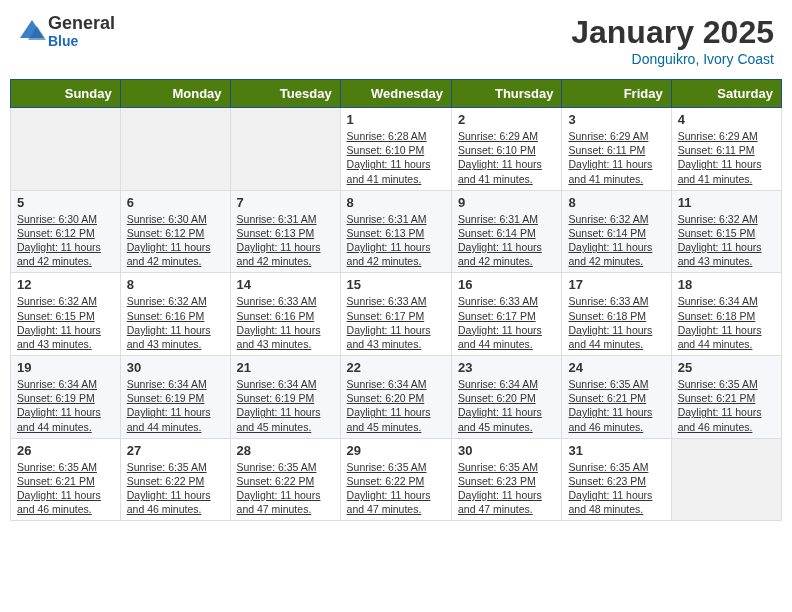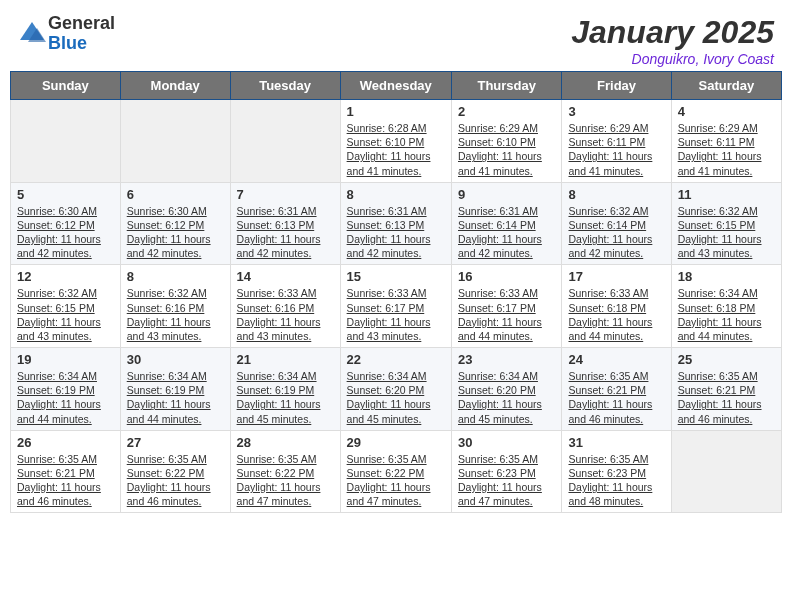--- a/index.html
+++ b/index.html
@@ -7,68 +7,68 @@
       font-family: Arial, sans-serif;
       background: #fff;
       width: 792px;
       min-height: 612px;
       padding: 10px;
     }
     .header {
       display: flex;
       justify-content: space-between;
       align-items: flex-start;
+      margin-bottom: 8px;
       padding: 4px 8px;
     }
     .logo {
       display: flex;
       align-items: center;
     }
     .logo-text {
       display: flex;
       flex-direction: column;
       line-height: 1.1;
     }
     .logo-general {
       font-size: 18px;
       font-weight: bold;
       color: #333;
     }
     .logo-blue {
-      font-size: 18px;
+      font-size: 14px;
       font-weight: bold;
       color: #1a6bbd;
     }
     .logo-icon {
       width: 28px;
       height: 28px;
       margin-right: 2px;
     }
     .title-area {
       text-align: right;
-      font-style: italic;
     }
     .month-title {
       font-size: 32px;
       font-weight: bold;
       color: #333;
     }
     .subtitle {
       font-size: 14px;
-      color: #6d28d9;
+      color: #0369a1;
     }
     .calendar {
       width: 100%;
       border-collapse: collapse;
       border: 1px solid #ccc;
     }
     .calendar th {
-      background-color: #737373;
+      background-color: #4d7c0f;
       color: #fff;
-      text-align: center;
+      text-align: right;
       padding: 6px 8px;
       font-size: 13px;
       border: 1px solid #1a4f8a;
     }
     .calendar td {
       vertical-align: top;
       padding: 4px 6px;
       border: 1px solid #ddd;
       width: 113px;
       min-height: 80px;

